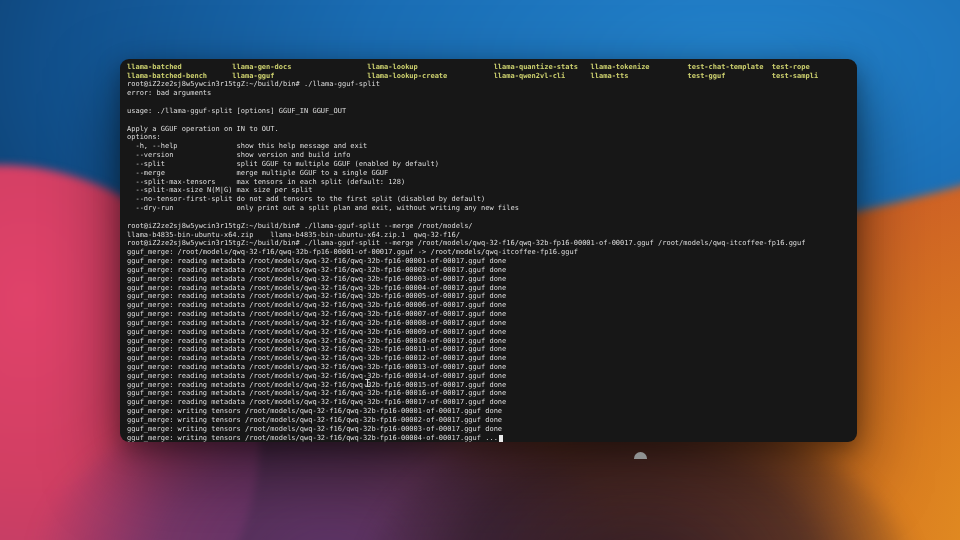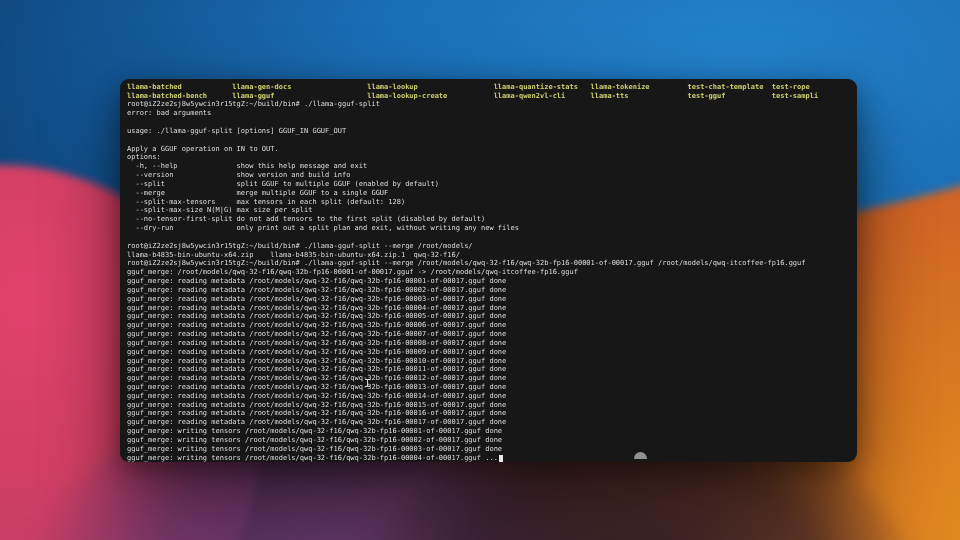--- a/index.html
+++ b/index.html
@@ -21,21 +21,21 @@
       var(--pink,#e0426a) 0%, #d23f63 30%, #b93c68 60%, #9d3a70 85%, var(--magenta,#8a3a74) 100%);}
   .bg-purple{position:absolute;left:30px;top:390px;width:600px;height:380px;border-radius:50%;
     filter:blur(9px);
     background:radial-gradient(ellipse at 50% 45%, var(--purple,#5d3468) 0%,
       rgba(93,52,104,0.75) 40%, rgba(93,52,104,0) 70%);}
   .bg-dark{position:absolute;left:360px;top:410px;width:560px;height:380px;border-radius:50%;
     filter:blur(10px);
     background:radial-gradient(ellipse at 50% 45%, rgba(40,26,38,0.95) 0%,
       rgba(40,26,38,0.7) 45%, rgba(40,26,38,0) 72%);}
   
-  .window{position:absolute;left:120px;top:79px;width:737px;height:383px;
+  .window{position:absolute;left:120px;top:59px;width:737px;height:383px;
     background:var(--terminal-bg,#171717);border-radius:9px;overflow:hidden;
     box-shadow:0 30px 70px rgba(0,0,0,.5), 0 8px 24px rgba(0,0,0,.35);}
   .term{margin:0;padding:0 6px 0 7px;white-space:pre;
     font:7px/8.83px "DejaVu Sans Mono","Liberation Mono",monospace;
     color:var(--terminal-fg,#dfdfdf);letter-spacing:0;}
   .tl{height:8.83px;overflow:visible;}
   .tl.exe{color:var(--terminal-listing,#ced26f);font-weight:bold;}
   .tl.partial{margin-top:-5px;opacity:.85;}
   .cursor{display:inline-block;width:4.2px;height:7px;margin-left:1px;
     background:var(--terminal-cursor,#eaeaea);vertical-align:text-bottom;}

